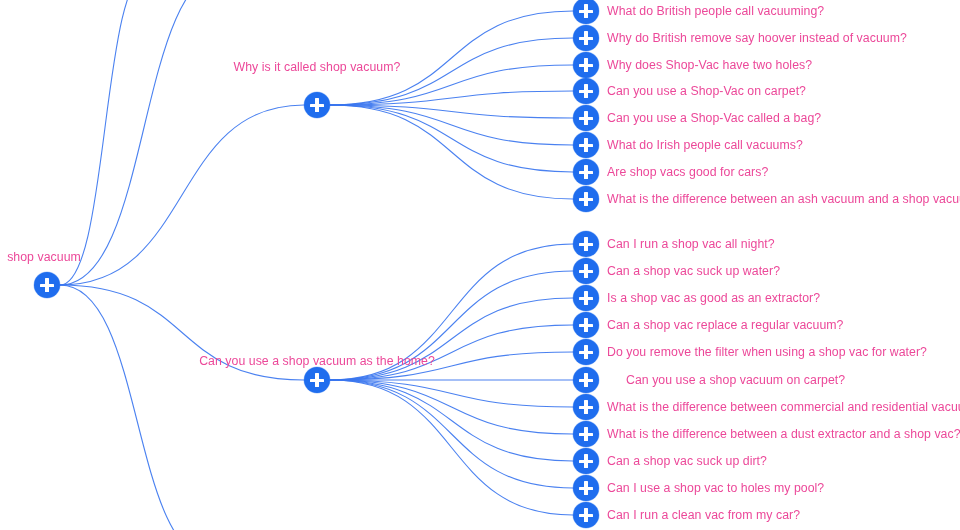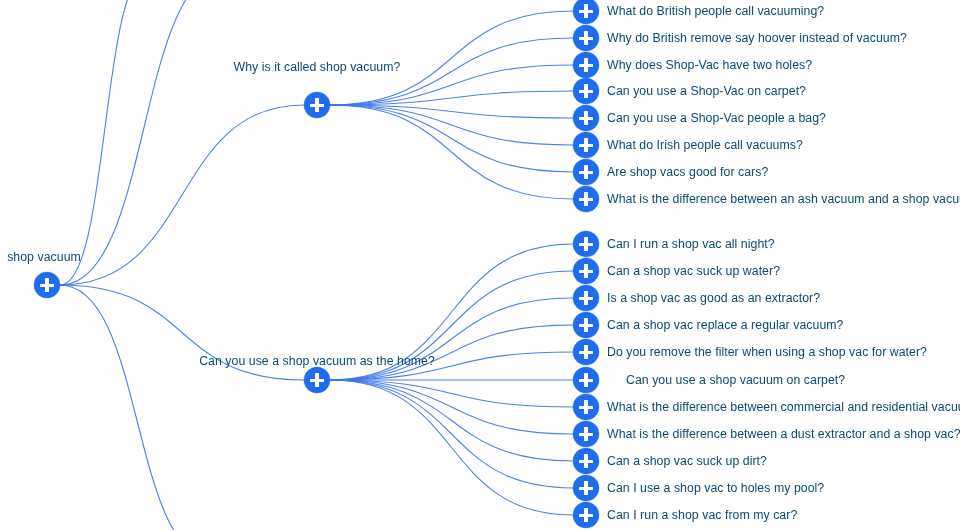--- a/index.html
+++ b/index.html
@@ -55,21 +55,21 @@
   .node .plus-v {
     left: 11.3px;
     top: 6px;
     width: 3.4px;
     height: 14px;
   }
   .node-label {
     position: absolute;
     font-family: "Liberation Sans", sans-serif;
     font-size: 12.3px;
-    color: #0c4a6e;
+    color: #ec4899;
     white-space: nowrap;
     letter-spacing: 0.05px;
     line-height: 14px;
   }
   .label-above {
     transform: translate(-50%, 0);
   }
   .label-right {
     transform: translate(0, -50%);
   }
@@ -132,21 +132,21 @@
       <div class="node-label label-right" style="left: 607px; top: 65px;">Why does Shop-Vac have two holes?</div>
       <div class="node" style="left: 573px; top: 78px;">
         <span class="plus-h"></span>
         <span class="plus-v"></span>
       </div>
       <div class="node-label label-right" style="left: 607px; top: 91px;">Can you use a Shop-Vac on carpet?</div>
       <div class="node" style="left: 573px; top: 105px;">
         <span class="plus-h"></span>
         <span class="plus-v"></span>
       </div>
-      <div class="node-label label-right" style="left: 607px; top: 118px;">Can you use a Shop-Vac people a bag?</div>
+      <div class="node-label label-right" style="left: 607px; top: 118px;">Can you use a Shop-Vac called a bag?</div>
       <div class="node" style="left: 573px; top: 132px;">
         <span class="plus-h"></span>
         <span class="plus-v"></span>
       </div>
       <div class="node-label label-right" style="left: 607px; top: 145px;">What do Irish people call vacuums?</div>
       <div class="node" style="left: 573px; top: 159px;">
         <span class="plus-h"></span>
         <span class="plus-v"></span>
       </div>
       <div class="node-label label-right" style="left: 607px; top: 172px;">Are shop vacs good for cars?</div>
@@ -207,15 +207,15 @@
       <div class="node-label label-right" style="left: 607px; top: 461px;">Can a shop vac suck up dirt?</div>
       <div class="node" style="left: 573px; top: 475px;">
         <span class="plus-h"></span>
         <span class="plus-v"></span>
       </div>
       <div class="node-label label-right" style="left: 607px; top: 488px;">Can I use a shop vac to holes my pool?</div>
       <div class="node" style="left: 573px; top: 502px;">
         <span class="plus-h"></span>
         <span class="plus-v"></span>
       </div>
-      <div class="node-label label-right" style="left: 607px; top: 515px;">Can I run a shop vac from my car?</div>
+      <div class="node-label label-right" style="left: 607px; top: 515px;">Can I run a clean vac from my car?</div>
     </div>
 </div>
 
 </body></html>

